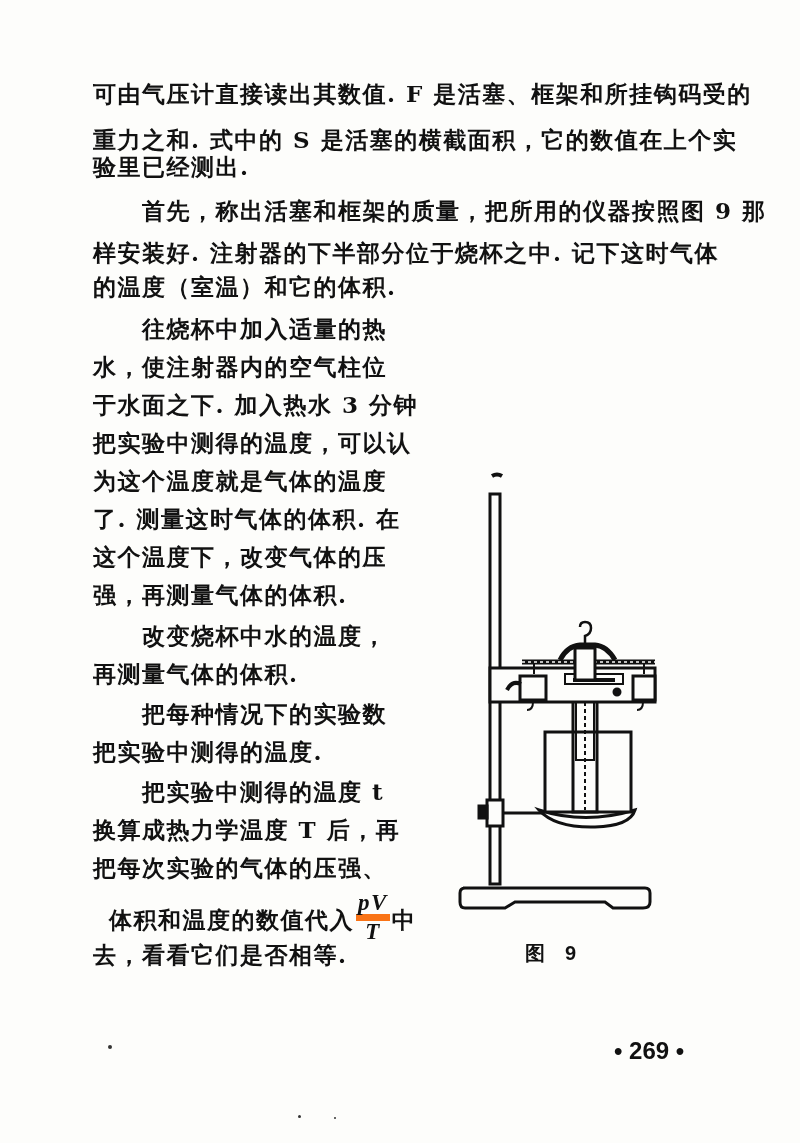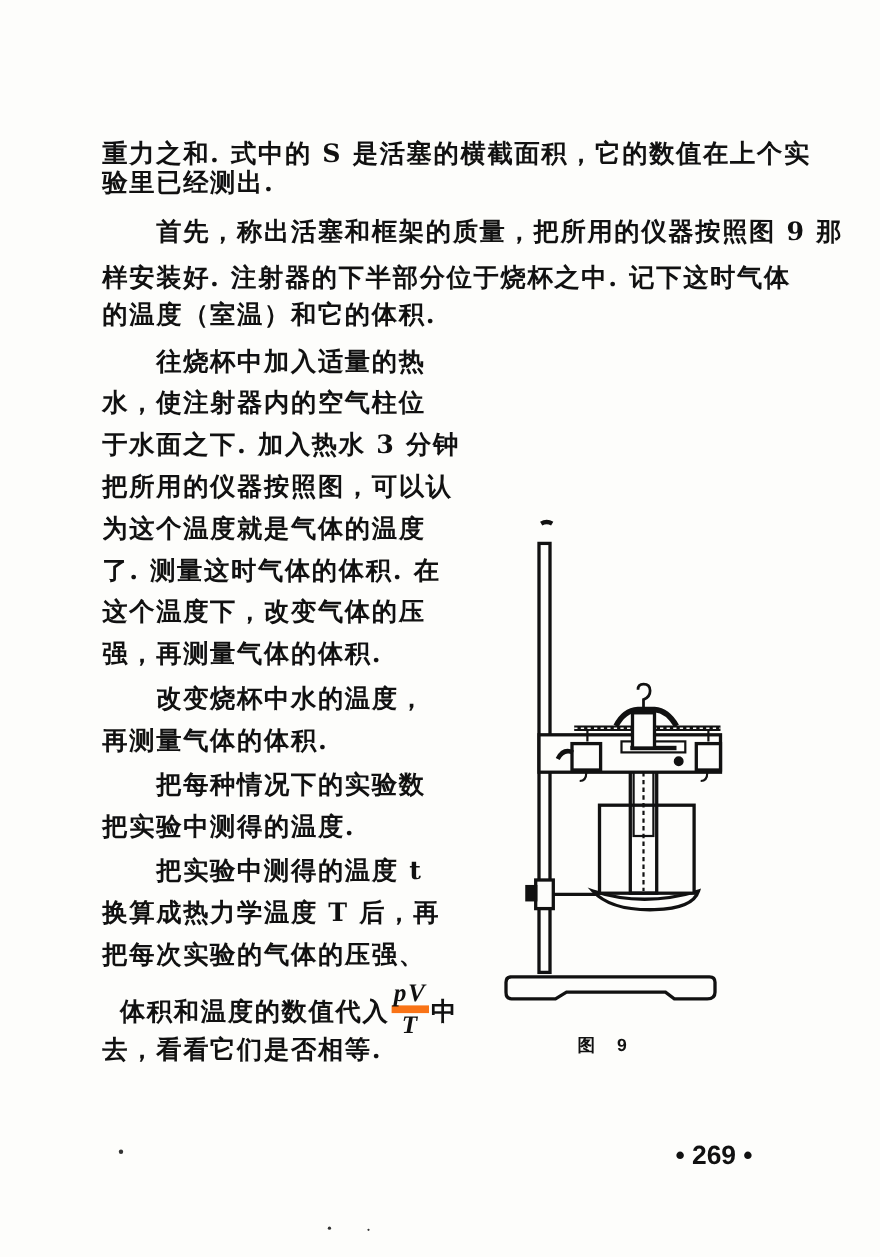--- a/index.html
+++ b/index.html
@@ -14,45 +14,46 @@
   }
   .frac {
     display: inline-block; vertical-align: middle; text-align: center; font-style: italic;
     font-family: "Liberation Serif", serif; font-weight: bold; line-height: 22px; margin: 0 2px;
     position: relative; top: -4px;
   }
   .frac .num { display: block; border-bottom: 7px solid #f97316; padding: 0 2px; }
   .frac .den { display: block; }
   .figure { position: absolute; left: 455px; top: 470px; width: 240px; height: 460px; }
   .caption {
-    position: absolute; left: 525px; top: 940px; font-size: 16px; font-weight: bold; letter-spacing: 2px;
+    position: absolute; left: 525px; top: 940px; font-size: 20px; font-weight: bold; letter-spacing: 2px;
   }
   .caption span + span { margin-left: 18px; font-family: "Liberation Sans", sans-serif; }
   .pagenum {
     position: absolute; left: 614px; top: 1037px; font-size: 24px; font-weight: bold;
     font-family: "Liberation Sans", sans-serif;
   }
   .dot { position: absolute; background: #333; border-radius: 50%; }
 </style>
 </head>
 <body>
 
 <div class="page">
 
+  <div class="line" style="left:93px; top:79px;">可由气压计直接读出其数值. F 是活塞、框架和所挂钩码受的</div>
   <div class="line" style="left:93px; top:125px;">重力之和. 式中的 S 是活塞的横截面积，它的数值在上个实</div>
   <div class="line" style="left:93px; top:152px;">验里已经测出.</div>
 
   <div class="line" style="left:142px; top:196px;">首先，称出活塞和框架的质量，把所用的仪器按照图 9 那</div>
   <div class="line" style="left:93px; top:238px;">样安装好. 注射器的下半部分位于烧杯之中. 记下这时气体</div>
   <div class="line" style="left:93px; top:272px;">的温度（室温）和它的体积.</div>
 
   <div class="line" style="left:142px; top:314px;">往烧杯中加入适量的热</div>
   <div class="line" style="left:93px; top:352px;">水，使注射器内的空气柱位</div>
   <div class="line" style="left:93px; top:390px;">于水面之下. 加入热水 3 分钟</div>
-  <div class="line" style="left:93px; top:428px;">把所用的仪器按照图，可以认</div>
+  <div class="line" style="left:93px; top:428px;">把实验中测得的温度，可以认</div>
   <div class="line" style="left:93px; top:466px;text-align:center;">为这个温度就是气体的温度</div>
   <div class="line" style="left:93px; top:504px;">了. 测量这时气体的体积. 在</div>
   <div class="line" style="left:93px; top:542px;">这个温度下，改变气体的压</div>
   <div class="line" style="left:93px; top:580px;">强，再测量气体的体积.</div>
 
   <div class="line" style="left:142px; top:621px;">改变烧杯中水的温度，</div>
   <div class="line" style="left:93px; top:659px;">再测量气体的体积.</div>
 
   <div class="line" style="left:142px; top:699px;">把每种情况下的实验数</div>
   <div class="line" style="left:93px; top:737px;">把实验中测得的温度.</div>

